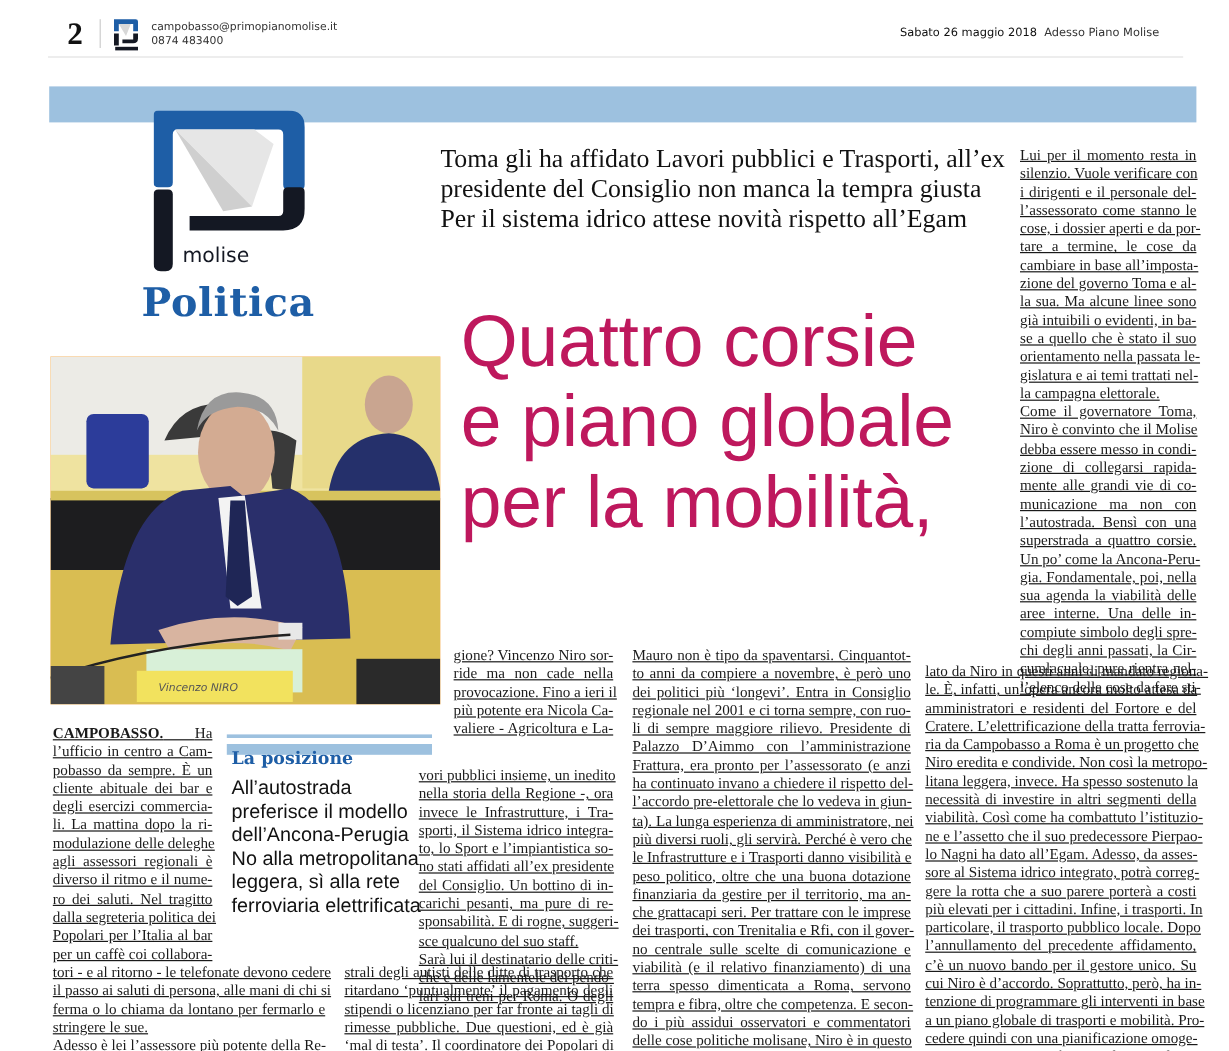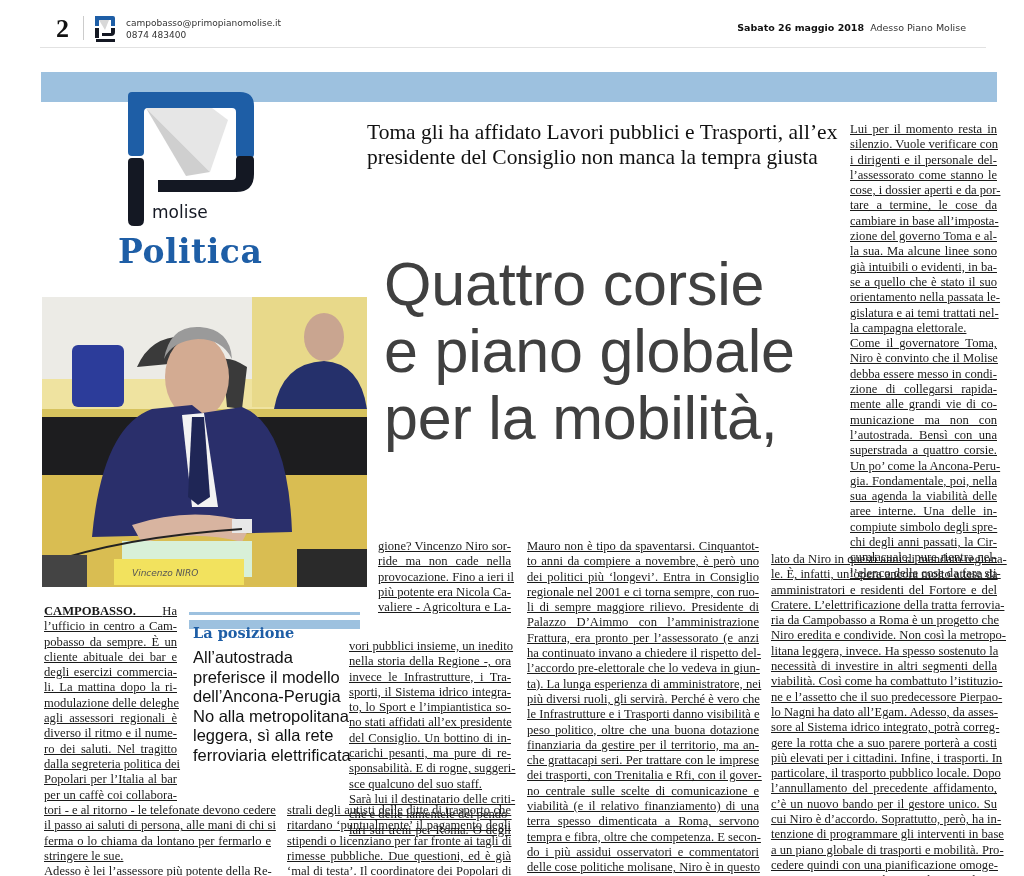--- a/index.html
+++ b/index.html
@@ -5,34 +5,34 @@
   * { box-sizing: border-box; margin: 0; padding: 0; }
   html, body { width: 1024px; height: 876px; background: #ffffff; overflow: hidden; }
   body { position: relative; font-family: "Liberation Serif", serif; color: #1a1a1a; }
 
   
   .hdr-pagenum { position: absolute; left: 56px; top: 14px; font-family: "Liberation Serif", serif; font-size: 26px; font-weight: bold; color: #111; }
   .hdr-sep { position: absolute; left: 83px; top: 16px; width: 1px; height: 24px; background: #ccc; }
   .hdr-logo { position: absolute; left: 93px; top: 14px; width: 24px; height: 30px; }
   .hdr-contact { position: absolute; left: 126px; top: 17px; font-family: "DejaVu Sans", sans-serif; font-size: 9px; line-height: 12px; color: #333; }
   .hdr-right { position: absolute; right: 58px; top: 22px; font-family: "DejaVu Sans", sans-serif; font-size: 9.5px; color: #333; }
-  .hdr-right b { color: #111; font-weight: bold; text-align: center; }
+  .hdr-right b { color: #111; font-weight: normal; text-align: center; }
   .hdr-rule { position: absolute; left: 40px; right: 38px; top: 47px; height: 1px; background: #e2e2e2; }
 
   .blue-bar { position: absolute; left: 41px; top: 72px; width: 956px; height: 30px; background: #9dc1df; }
 
   
   .sec-logo { position: absolute; left: 128px; top: 92px; width: 126px; height: 140px; }
   .sec-title { position: absolute; left: 118px; top: 232px; font-family: "DejaVu Serif", serif; font-weight: bold; font-size: 33px; color: #1e5ea6; letter-spacing: 0.5px; }
 
   
   .subheads { position: absolute; left: 367px; top: 120px; width: 450px; font-family: "Liberation Serif", serif; font-size: 21.5px; line-height: 25px; color: #111; white-space: nowrap; }
 
   
-  .headline { position: absolute; left: 384px; top: 251px; font-family: "Liberation Sans", sans-serif; font-size: 61px; line-height: 67px; color: #404040; white-space: nowrap; letter-spacing: -0.2px; }
+  .headline { position: absolute; left: 384px; top: 251px; font-family: "Liberation Sans", sans-serif; font-size: 61px; line-height: 67px; color: #be185d; white-space: nowrap; letter-spacing: -0.2px; }
 
   
   .photo { position: absolute; left: 42px; top: 297px; width: 325px; height: 290px; overflow: hidden; background: #fdba74; }
 
   
   .col { position: absolute; font-family: "Liberation Serif", serif; font-size: 12.6px; line-height: 15.3px; color: #1a1a1a; text-align: justify; hyphens: manual; text-decoration: underline; }
   .col .ln { display: block; text-align: justify; text-align-last: justify; white-space: nowrap; }
   .col .ln.last { text-align-last: left; }
 
   .lead { font-weight: bold; }
@@ -72,20 +72,21 @@
   <path d="M108 68 Q108 64 112 64 H122 Q126 64 126 68 V82 Q126 100 108 100 H30 V88 H104 Q108 88 108 84 Z" fill="#141823"></path>
   <path d="M18 16 L84 16 L100 28 L82 80 Z" fill="#e6e6e6"></path>
   <path d="M18 16 L82 80 L58 84 Z" fill="#cfcfcf"></path>
   <text x="24" y="126" font-family="DejaVu Sans, sans-serif" font-size="17" fill="#141823">molise</text>
 </svg>
 <div class="sec-title">Politica</div>
 
 <div class="subheads">
   <div>Toma gli ha affidato Lavori pubblici e Trasporti, all’ex</div>
   <div>presidente del Consiglio non manca la tempra giusta</div>
+  <div>Per il sistema idrico attese novità rispetto all’Egam</div>
 </div>
 
 <div class="headline">
   <div>Quattro corsie</div>
   <div>e piano globale</div>
   <div>per la mobilità,</div>
 </div>
 
 <div class="photo">
   <svg width="325" height="290" viewBox="0 0 325 290">

